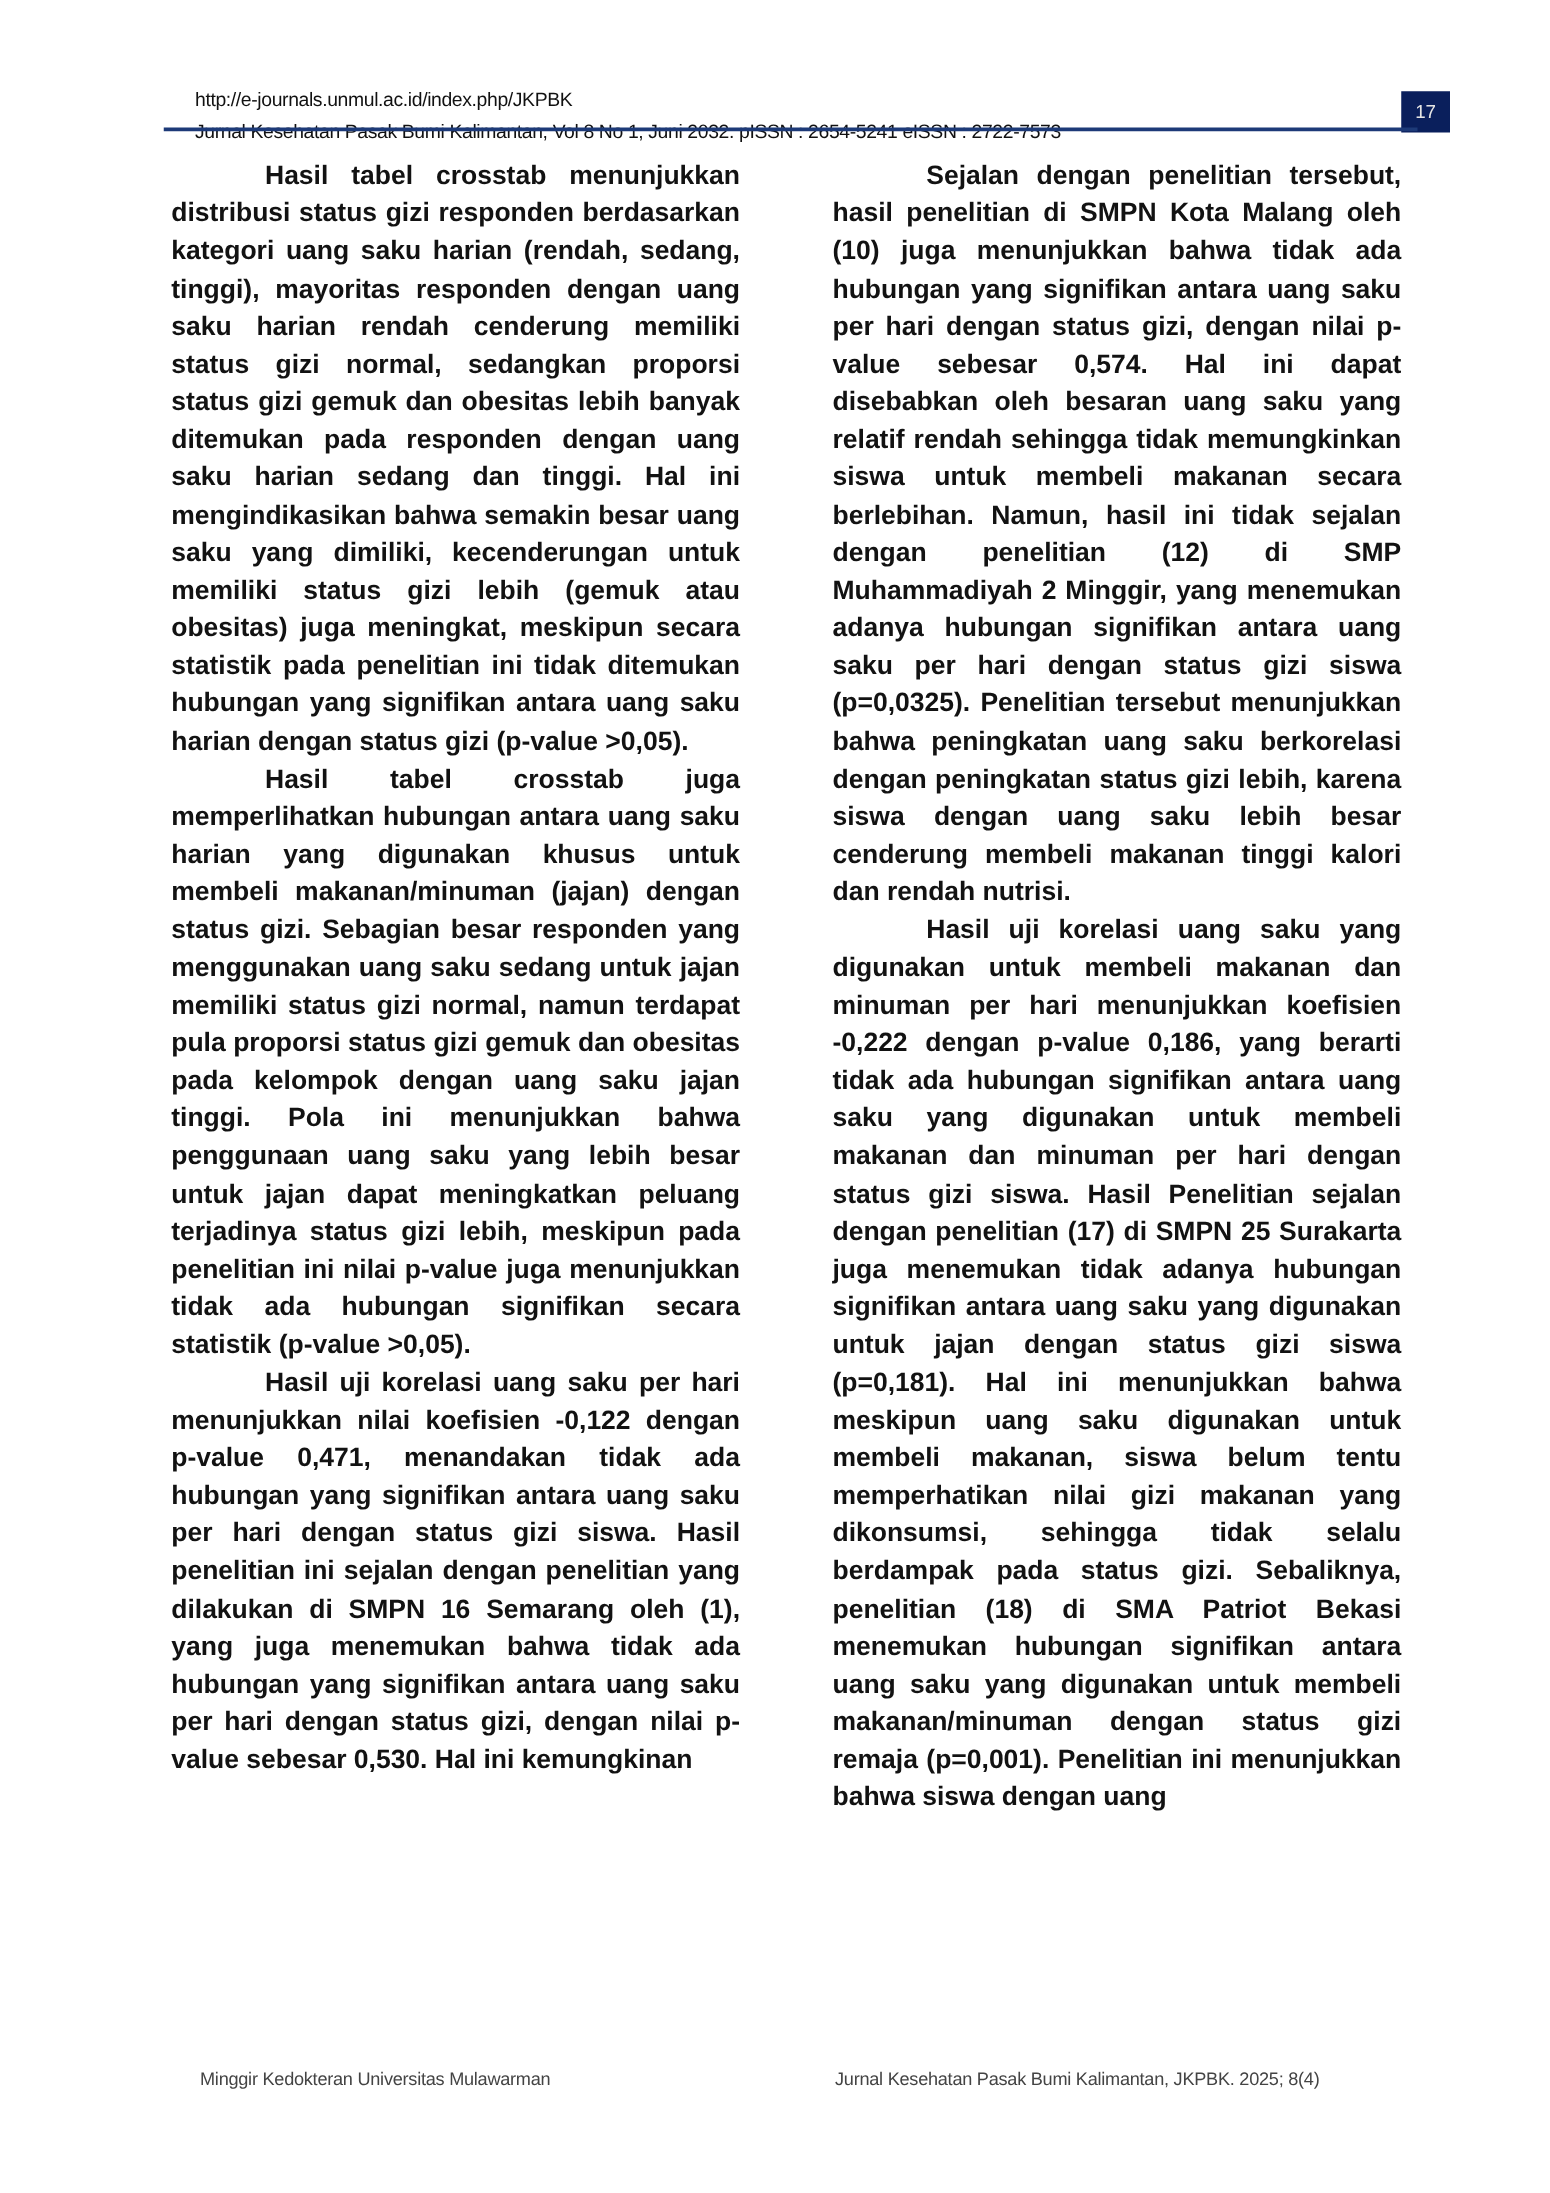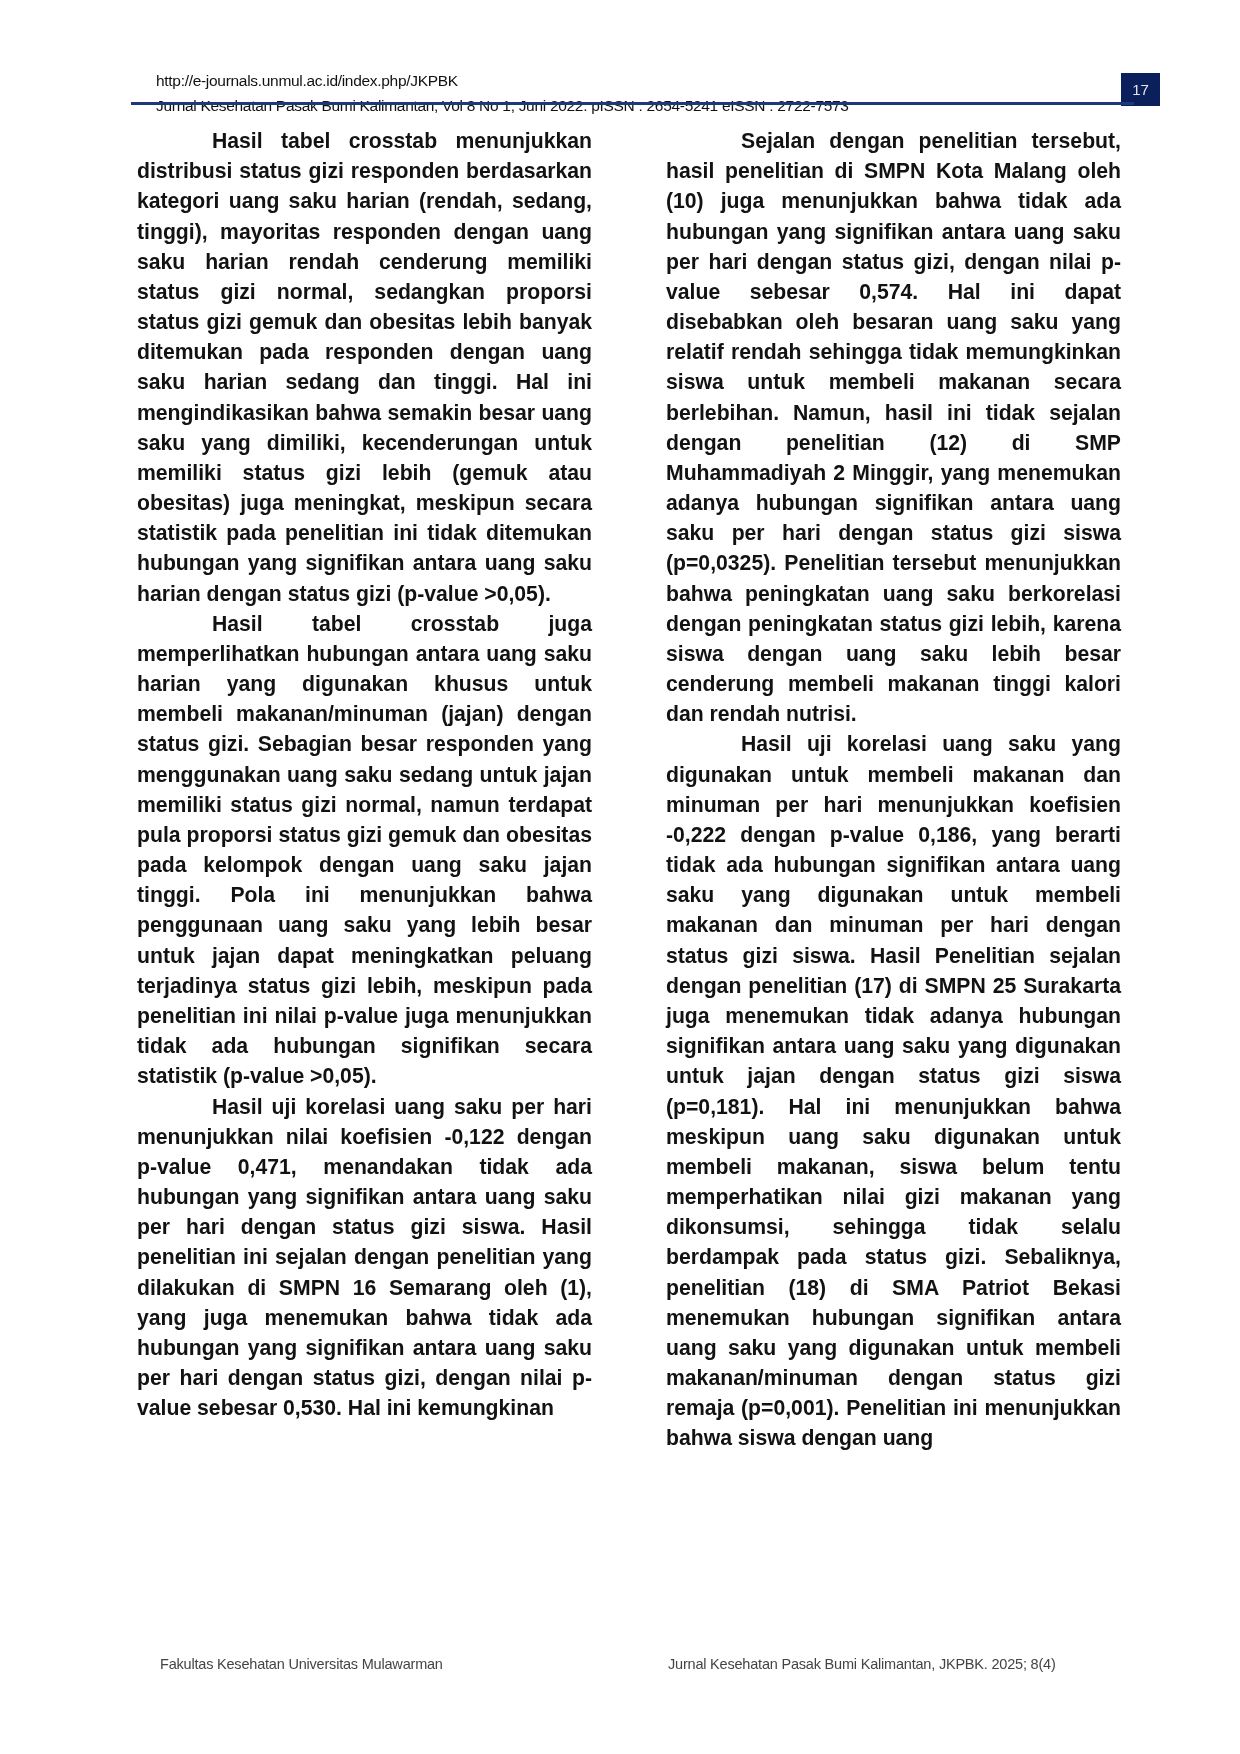--- a/index.html
+++ b/index.html
@@ -99,30 +99,30 @@
     color: #444444;
     letter-spacing: -0.2px;
     white-space: nowrap;
   }
 </style>
 </head>
 <body>
 
 <div class="header">
   <span class="line">http://e-journals.unmul.ac.id/index.php/JKPBK</span>
-  <span class="line">Jurnal Kesehatan Pasak Bumi Kalimantan, Vol 8 No 1, Juni 2022. pISSN : 2654-5241 eISSN : 2722-7573</span>
+  <span class="line">Jurnal Kesehatan Pasak Bumi Kalimantan, Vol 8 No 1, Juni 2032. pISSN : 2654-5241 eISSN : 2722-7573</span>
 </div>
 <div class="page-num">17</div>
 <div class="rule"></div>
 
 <div class="col col-left">
   <p class="indent">Hasil tabel crosstab menunjukkan distribusi status gizi responden berdasarkan kategori uang saku harian (rendah, sedang, tinggi), mayoritas responden dengan uang saku harian rendah cenderung memiliki status gizi normal, sedangkan proporsi status gizi gemuk dan obesitas lebih banyak ditemukan pada responden dengan uang saku harian sedang dan tinggi. Hal ini mengindikasikan bahwa semakin besar uang saku yang dimiliki, kecenderungan untuk memiliki status gizi lebih (gemuk atau obesitas) juga meningkat, meskipun secara statistik pada penelitian ini tidak ditemukan hubungan yang signifikan antara uang saku harian dengan status gizi (p-value &gt;0,05).</p>
   <p class="indent">Hasil tabel crosstab juga memperlihatkan hubungan antara uang saku harian yang digunakan khusus untuk membeli makanan/minuman (jajan) dengan status gizi. Sebagian besar responden yang menggunakan uang saku sedang untuk jajan memiliki status gizi normal, namun terdapat pula proporsi status gizi gemuk dan obesitas pada kelompok dengan uang saku jajan tinggi. Pola ini menunjukkan bahwa penggunaan uang saku yang lebih besar untuk jajan dapat meningkatkan peluang terjadinya status gizi lebih, meskipun pada penelitian ini nilai p-value juga menunjukkan tidak ada hubungan signifikan secara statistik (p-value &gt;0,05).</p>
   <p class="indent">Hasil uji korelasi uang saku per hari menunjukkan nilai koefisien -0,122 dengan p-value 0,471, menandakan tidak ada hubungan yang signifikan antara uang saku per hari dengan status gizi siswa. Hasil penelitian ini sejalan dengan penelitian yang dilakukan di SMPN 16 Semarang oleh (1), yang juga menemukan bahwa tidak ada hubungan  yang signifikan antara uang saku per hari dengan status gizi, dengan nilai p-value sebesar 0,530. Hal ini kemungkinan</p>
 </div>
 
 <div class="col col-right">
   <p class="indent">Sejalan dengan penelitian tersebut, hasil penelitian di SMPN Kota Malang oleh (10) juga menunjukkan bahwa tidak ada hubungan yang signifikan antara uang saku per hari dengan status gizi, dengan nilai p-value sebesar 0,574. Hal ini dapat disebabkan oleh besaran uang saku yang relatif rendah sehingga tidak memungkinkan siswa untuk membeli makanan secara berlebihan. Namun, hasil ini tidak sejalan dengan penelitian (12) di SMP Muhammadiyah 2 Minggir, yang menemukan adanya hubungan signifikan antara uang saku per hari dengan status gizi siswa (p=0,0325). Penelitian tersebut menunjukkan bahwa peningkatan uang saku berkorelasi dengan peningkatan status gizi lebih, karena siswa dengan uang saku lebih besar cenderung membeli makanan tinggi kalori dan rendah nutrisi.</p>
   <p class="indent">Hasil uji korelasi uang saku yang digunakan untuk membeli makanan dan minuman per hari menunjukkan koefisien -0,222 dengan p-value 0,186, yang berarti tidak ada hubungan signifikan antara uang saku yang digunakan untuk membeli makanan dan minuman per hari dengan status gizi siswa. Hasil Penelitian sejalan dengan penelitian (17) di SMPN 25 Surakarta juga menemukan tidak adanya hubungan signifikan antara uang saku yang digunakan untuk jajan dengan status gizi siswa (p=0,181). Hal ini menunjukkan bahwa meskipun uang saku digunakan untuk membeli makanan, siswa belum tentu memperhatikan nilai gizi makanan yang dikonsumsi, sehingga tidak selalu berdampak pada status gizi. Sebaliknya, penelitian (18) di SMA Patriot Bekasi menemukan hubungan signifikan antara uang saku yang digunakan untuk membeli makanan/minuman dengan status gizi remaja (p=0,001). Penelitian ini menunjukkan bahwa siswa dengan uang</p>
 </div>
 
-<div class="footer-left">Fakultas Kesehatan Universitas Mulawarman</div>
+<div class="footer-left">Minggir Kedokteran Universitas Mulawarman</div>
 <div class="footer-right">Jurnal Kesehatan Pasak Bumi Kalimantan, JKPBK. 2025; 8(4)</div>
 
 </body></html>

